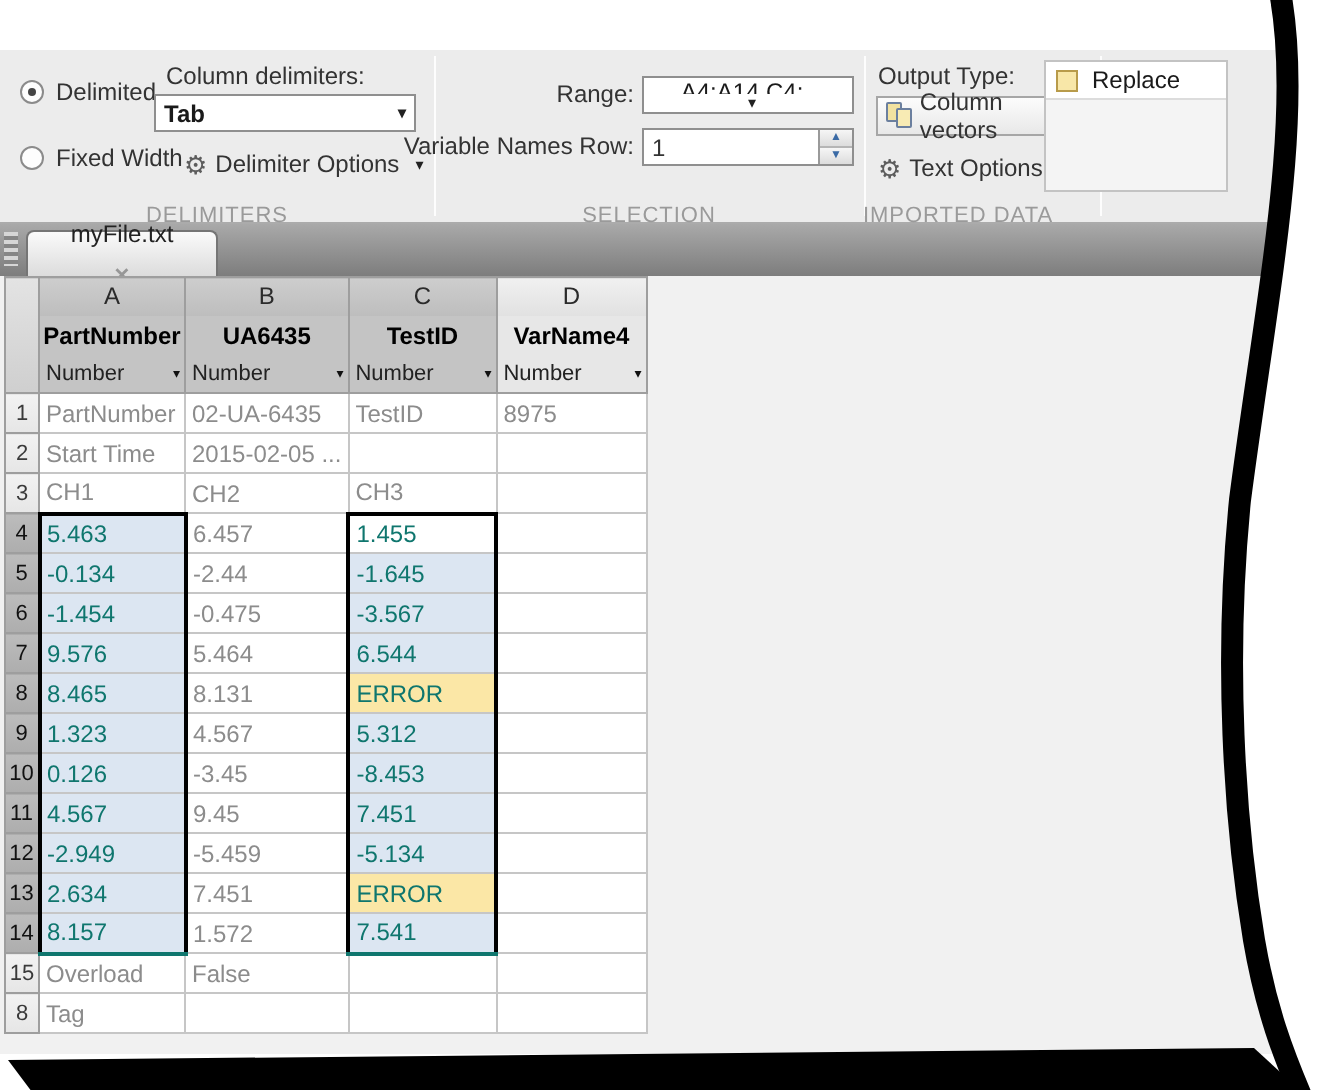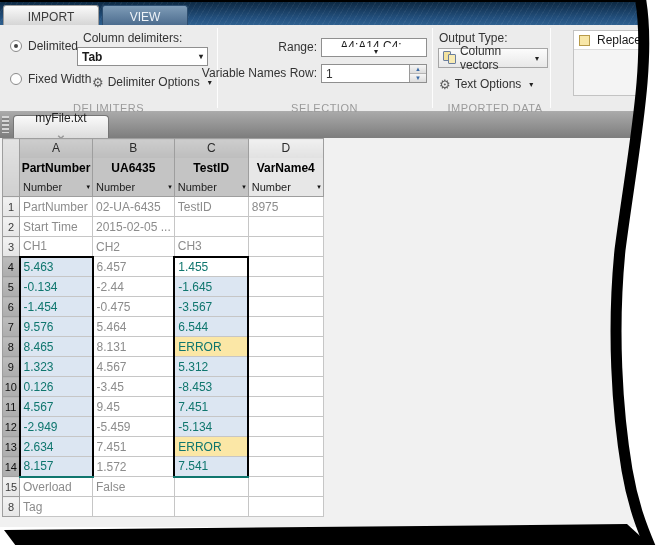--- a/index.html
+++ b/index.html
@@ -46,21 +46,21 @@
     background:linear-gradient(180deg,#f6f6f6,#dcdcdc); border-bottom:1px solid #b5b5b5; }
   .spinbtn:last-child { border-bottom:none; }
 
   .dropbtn { position:absolute; height:20px; border:1px solid #a6a6a6; background:linear-gradient(180deg,#fcfcfc,#e8e8e8);
     display:flex; align-items:center; gap:5px; padding:0 4px; font-size:12px; }
   .cvicon { position:relative; width:15px; height:14px; }
   .cvicon .sq { position:absolute; width:8px; height:10px; background:#f2e2a0; border:1px solid #6b7f9e; border-radius:1px; }
   .cvicon .sq.back { left:0; top:0; }
   .cvicon .sq.front { left:5px; top:3px; background:#f8ebb4; }
 
-  .replace-panel { position:absolute; left:573px; top:5px; width:92px; height:66px;
+  .replace-panel { position:absolute; left:522px; top:5px; width:92px; height:66px;
     background:#f4f4f4; border:1px solid #c3c3c3; }
   .replace-row { height:19px; background:#fff; display:flex; align-items:center; gap:7px; padding-left:5px;
     border-bottom:1px solid #dcdcdc; font-size:12px; color:#1a1a1a; }
   .swatch { width:11px; height:11px; background:#f8e7a8; border:1px solid #b89b4a; }
 
   
   .doctabs { position:absolute; left:0; top:112px; width:665px; height:26px;
     background:linear-gradient(180deg,#a9a9a9,#7d7d7d); }
   .grip { position:absolute; left:2px; top:4px; width:7px; height:17px;
     background:repeating-linear-gradient(180deg,#d6d6d6 0 2px,#868686 2px 4px); }
@@ -101,24 +101,20 @@
   td.cell.error { background:var(--err-fill); }
 
   
   svg.tear { position:absolute; left:0; top:0; pointer-events:none; z-index:50; }
 </style>
 </head>
 <body>
 
 <div class="page">
 
-  <div class="tabstrip">
-    <div class="rtab import">IMPORT</div>
-    <div class="rtab view">VIEW</div>
-  </div>
 
   <div class="ribbon">
 
     <div class="radio" style="left:10px; top:14px;">
       <span class="rb checked"></span>
       <span>Delimited</span>
     </div>
     <div class="radio" style="left:10px; top:47px;">
       <span class="rb"></span>
       <span>Fixed Width</span>
@@ -159,21 +155,21 @@
           <span class="sq front"></span>
         </span>
       <span>Column vectors</span>
       <span class="arrow">▾</span>
     </div>
     <div class="flatbtn" style="left:439px; top:52px;">
       <span class="gear">⚙</span>
       <span>Text Options</span>
       <span class="arrow">▾</span>
     </div>
-    <div class="seclabel" style="left:436px; width:118px;">IMPORTED DATA</div>
+    <div class="seclabel" style="left:420px; width:118px;">IMPORTED DATA</div>
     <div class="vsep" style="left:550px;"></div>
 
     <div class="replace-panel">
       <div class="replace-row">
         <span class="swatch"></span>
         <span>Replace</span>
       </div>
     </div>
   </div>
 

